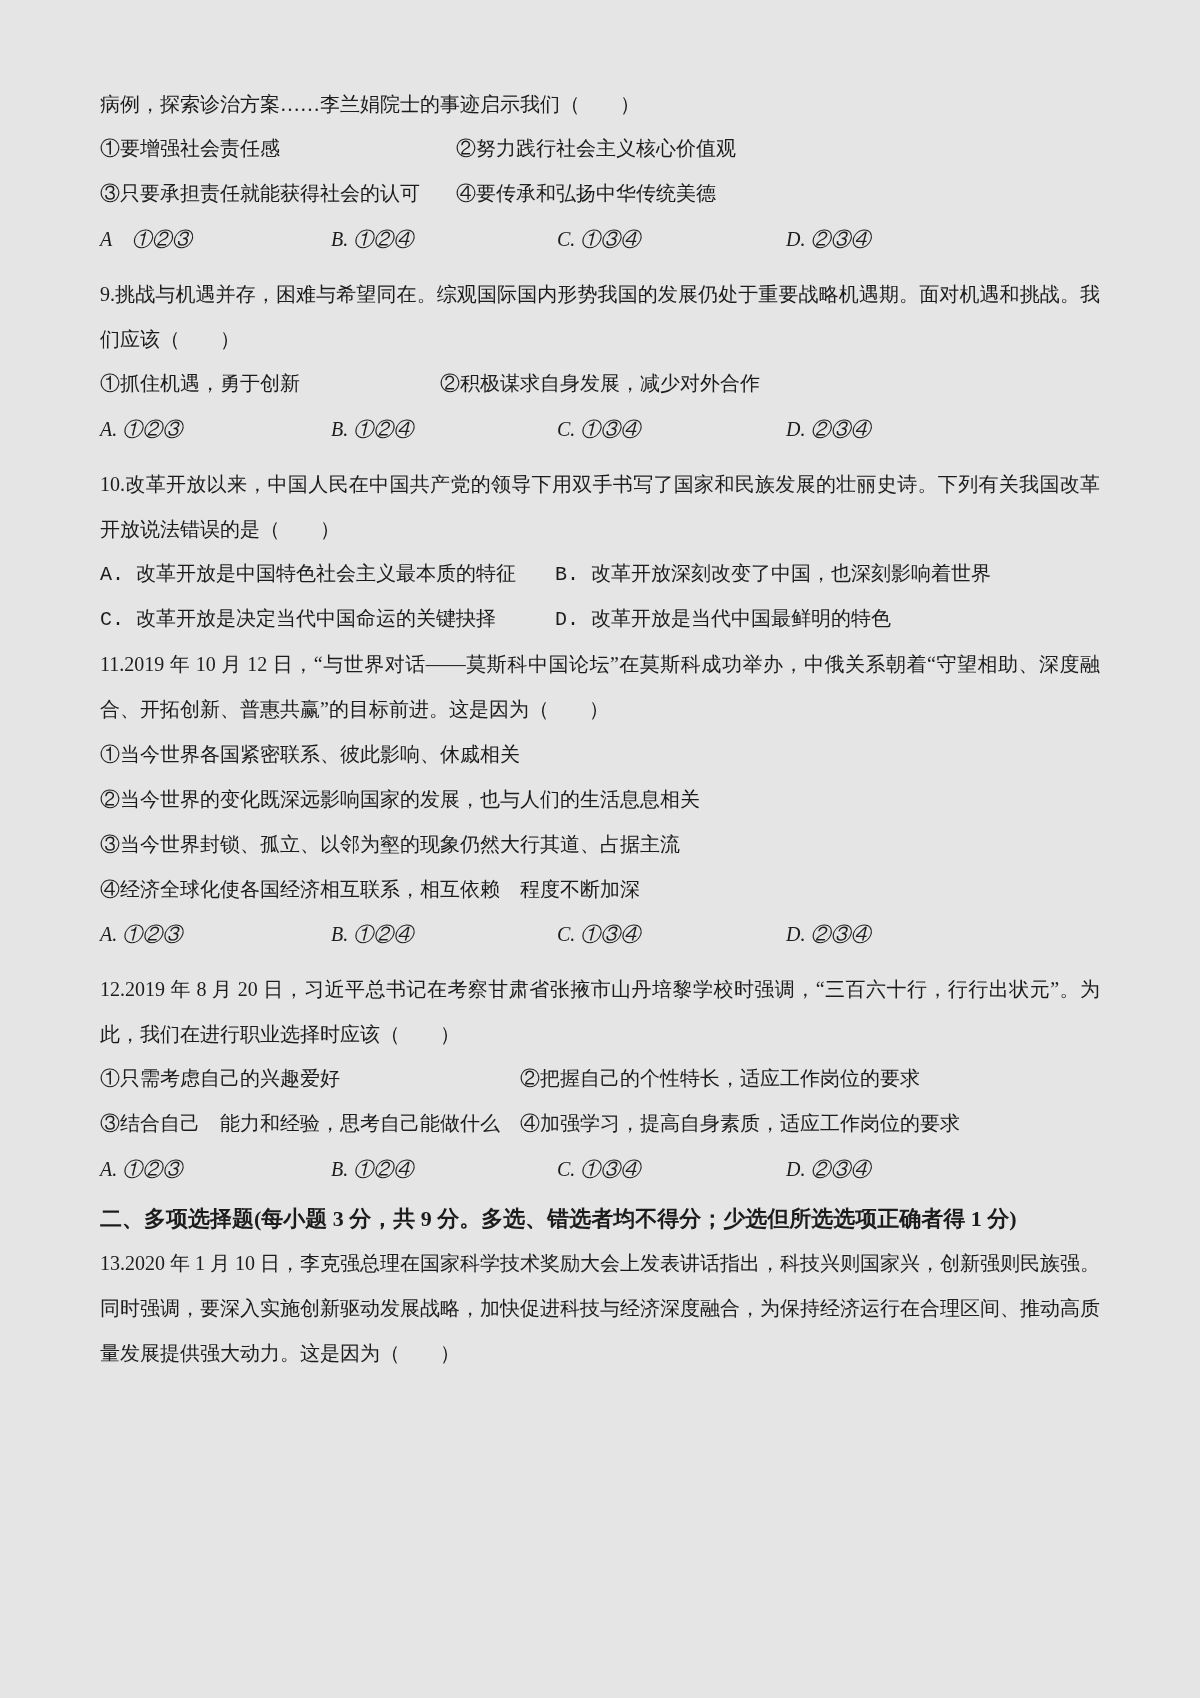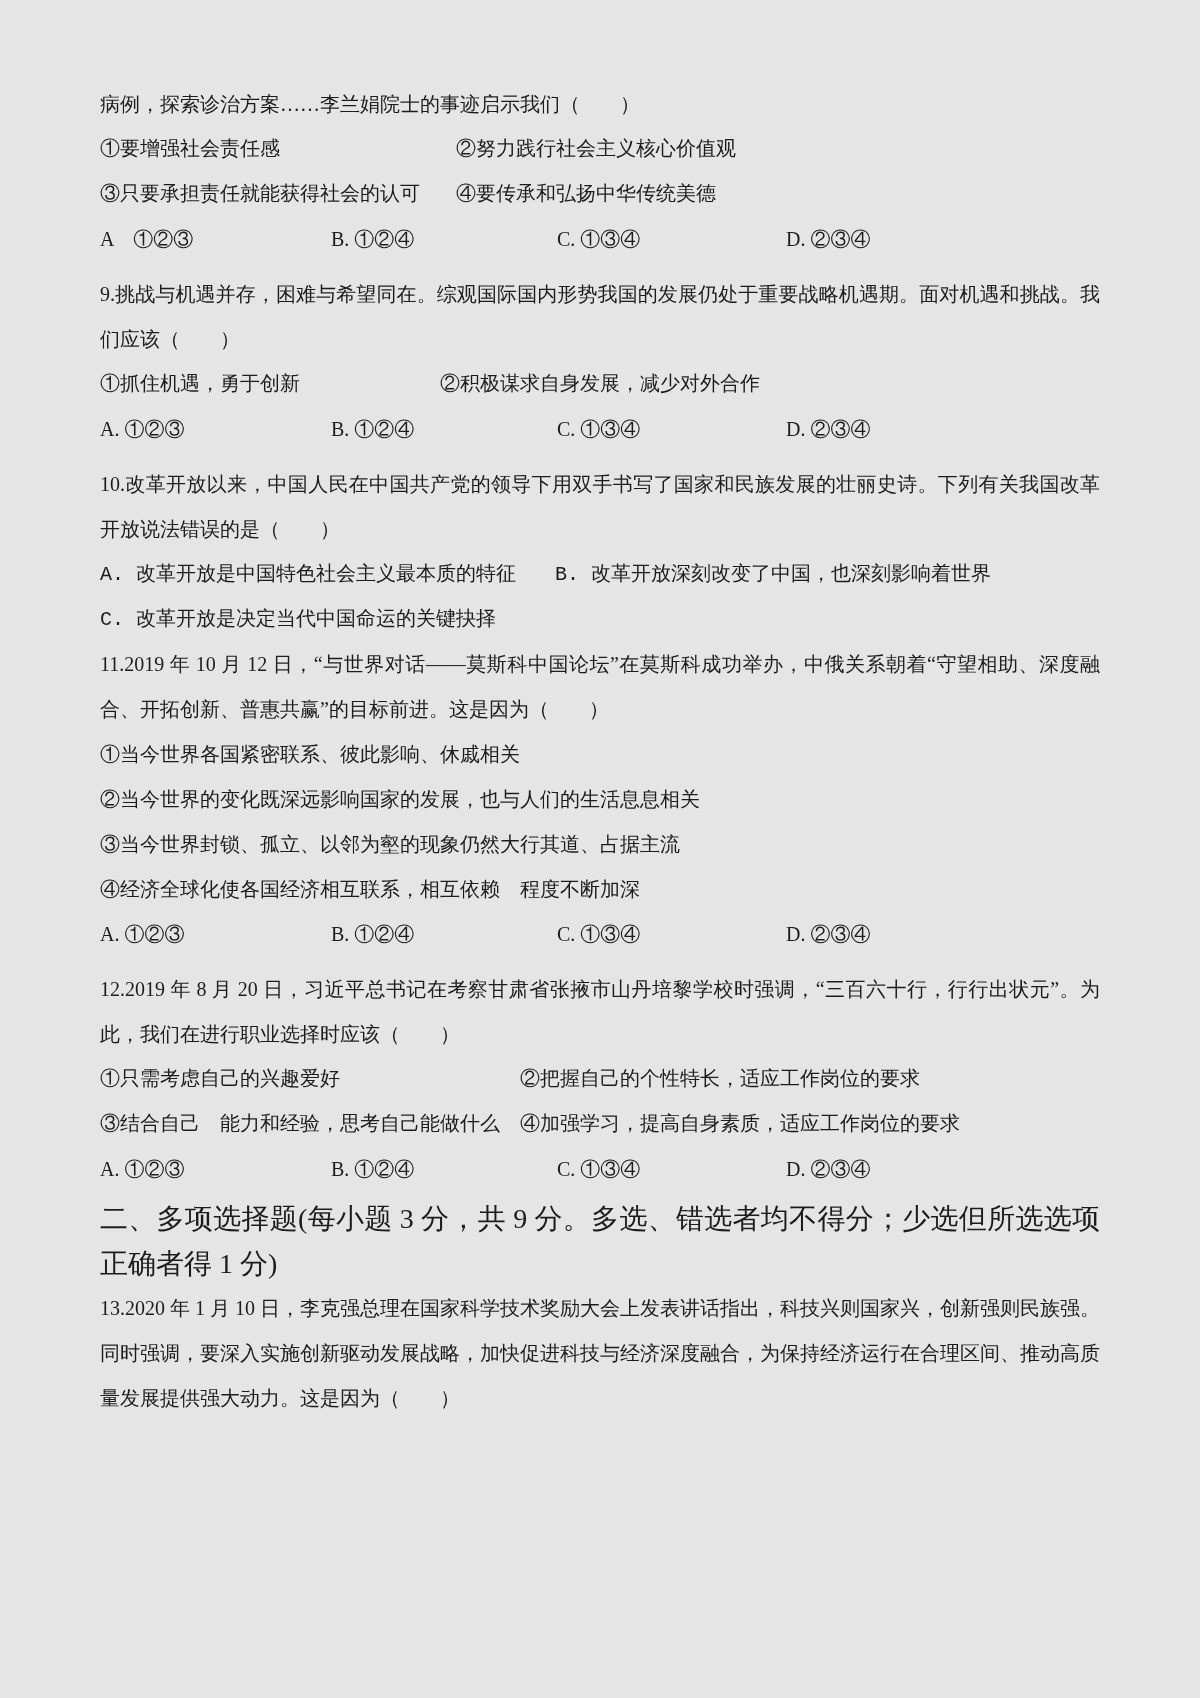--- a/index.html
+++ b/index.html
@@ -34,26 +34,27 @@
   .pair > span {
     display: block;
   }
   .choices {
     display: grid;
     grid-template-columns: 231px 226px 229px 1fr;
     line-height: 45px;
   }
   .choices > span {
     display: block;
+    font-style: italic;
   }
   .section-heading {
     margin: 0;
     margin-top: 4px;
-    font-weight: 400;
-    font-size: 28px;
+    font-weight: 700;
+    font-size: 22px;
     line-height: 45px;
     text-align: justify;
   }
 </style>
 </head>
 <body>
 
 <div class="doc">
 
   <p class="para">病例，探索诊治方案……李兰娟院士的事迹启示我们（　　）</p>
@@ -84,20 +85,21 @@
     <span>D. ②③④</span>
   </div>
 
   <p class="para stem-gap">10.改革开放以来，中国人民在中国共产党的领导下用双手书写了国家和民族发展的壮丽史诗。下列有关我国改革开放说法错误的是（　　）</p>
   <div class="pair" style="--c1:455px">
     <span>A. 改革开放是中国特色社会主义最本质的特征</span>
     <span>B. 改革开放深刻改变了中国，也深刻影响着世界</span>
   </div>
   <div class="pair" style="--c1:455px">
     <span>C. 改革开放是决定当代中国命运的关键抉择</span>
+    <span>D. 改革开放是当代中国最鲜明的特色</span>
   </div>
 
   <p class="para">11.2019 年 10 月 12 日，“与世界对话——莫斯科中国论坛”在莫斯科成功举办，中俄关系朝着“守望相助、深度融合、开拓创新、普惠共赢”的目标前进。这是因为（　　）</p>
   <p class="para">①当今世界各国紧密联系、彼此影响、休戚相关</p>
   <p class="para">②当今世界的变化既深远影响国家的发展，也与人们的生活息息相关</p>
   <p class="para">③当今世界封锁、孤立、以邻为壑的现象仍然大行其道、占据主流</p>
   <p class="para">④经济全球化使各国经济相互联系，相互依赖　程度不断加深</p>
   <div class="choices">
     <span>A. ①②③</span>
     <span>B. ①②④</span>

